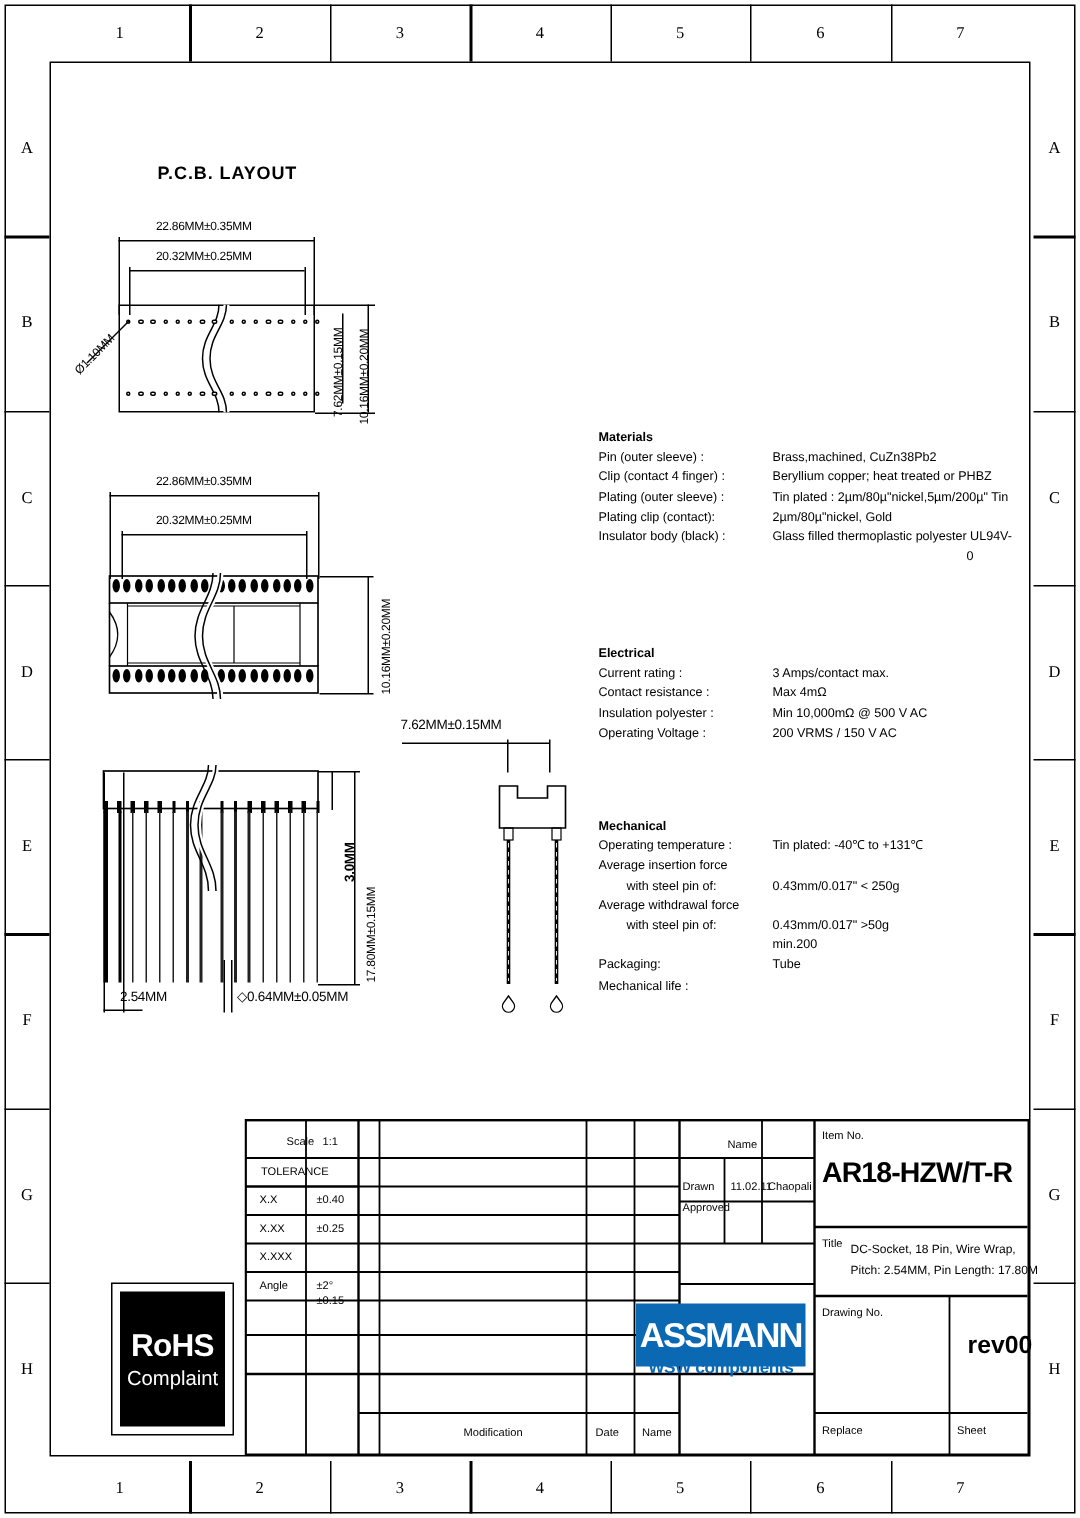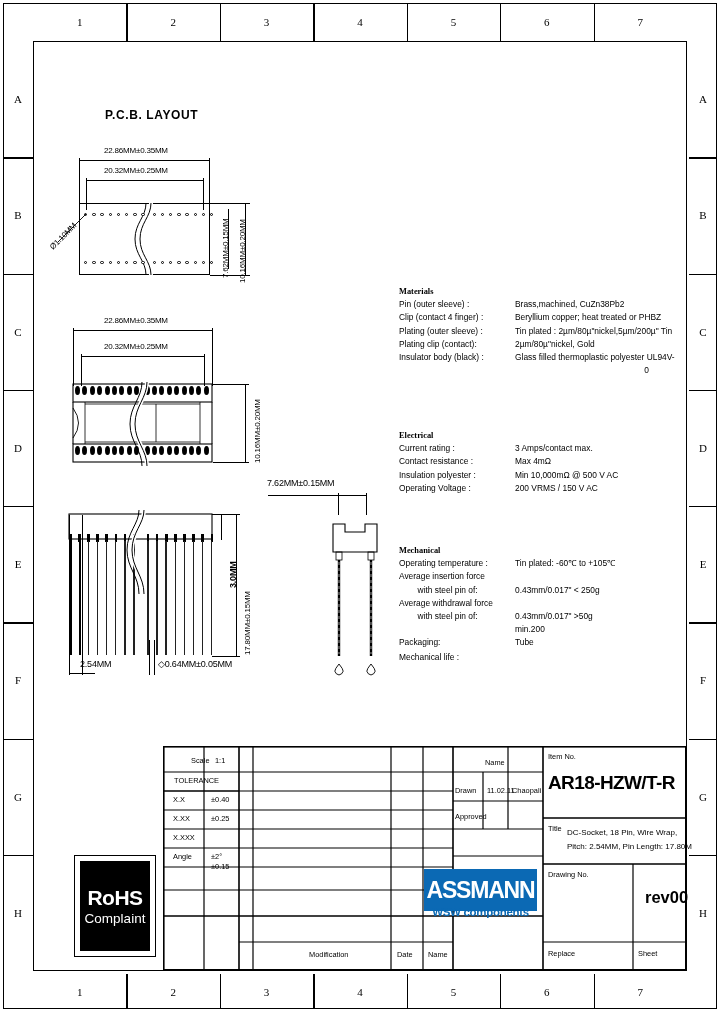--- a/index.html
+++ b/index.html
@@ -44,21 +44,21 @@
     color: #000;
     white-space: nowrap;
     letter-spacing: -0.2px;
   }
   .dtxt.b { font-weight: bold; }
   .rot90  { transform-origin: 0 0; transform: rotate(-90deg); }
   .rot45  { transform-origin: 0 0; transform: rotate(-45deg); }
 
   
   .spec { position: absolute; font-size: 8.4px; line-height: 13.2px; color:#000; white-space: nowrap;}
-  .spec .hd { font-weight: bold; font-family: Liberation Serif, serif; }
+  .spec .hd { font-weight: bold; }
   .spec-row { position: relative; height: 13.2px; }
   .spec-key { position: absolute; left: 0; top: 0; }
   .spec-val { position: absolute; left: 116px; top: 0; }
 
   
   .ln { position: absolute; background: #000; }
   .lnh { height: 0.9px; }
   .lnv { width: 0.9px; }
   .box { position: absolute; border: 1px solid #000; }
 
@@ -451,21 +451,21 @@
           <span class="spec-val">200 VRMS / 150 V AC</span>
         </div>
       </div>
   </div>
 
   <div class="spec" style="left:399px; top:544px;">
     <div class="hd">Mechanical</div>
     <div id="spec-mechanical-rows">
         <div class="spec-row">
           <span class="spec-key" style="white-space: pre;">Operating temperature :</span>
-          <span class="spec-val">Tin plated: -60℃ to +105℃</span>
+          <span class="spec-val">Tin plated: -40℃ to +131℃</span>
         </div>
         <div class="spec-row">
           <span class="spec-key" style="white-space: pre;">Average insertion force</span>
           <span class="spec-val"></span>
         </div>
         <div class="spec-row">
           <span class="spec-key" style="white-space: pre;">        with steel pin of:</span>
           <span class="spec-val">0.43mm/0.017" &lt; 250g</span>
         </div>
         <div class="spec-row">
@@ -548,21 +548,21 @@
       </div>
 
     <div class="tbtxt" style="left:146px; top:204px;">Modification</div>
     <div class="tbtxt" style="left:234px; top:204px;">Date</div>
     <div class="tbtxt" style="left:265px; top:204px;">Name</div>
 
     <div class="tbtxt" style="left:322px; top:12px;">Name</div>
     <div class="tbtxt" style="left:292px; top:40px;">Drawn</div>
     <div class="tbtxt" style="left:324px; top:40px;">11.02.11</div>
     <div class="tbtxt" style="left:349px; top:40px;">Chaopali</div>
-    <div class="tbtxt" style="left:292px; top:66px;">Approved</div>
+    <div class="tbtxt" style="left:292px; top:54px;">Approved</div>
 
     <div class="tbtxt" style="left:385px; top:6px;">Item No.</div>
     <div id="itemno" style="left:385px; top:26px;">AR18-HZW/T-R</div>
 
     <div class="tbtxt" style="left:385px; top:78px;">Title</div>
     <div class="tbtxt" style="left:404px; top:82px; font-size:8px;">DC-Socket, 18 Pin, Wire Wrap,</div>
     <div class="tbtxt" style="left:404px; top:96px; font-size:8px;">Pitch: 2.54MM, Pin Length: 17.80M</div>
 
     <div class="tbtxt" style="left:385px; top:124px;">Drawing No.</div>
     <div id="revno" style="left:482px; top:142px;">rev00</div>

